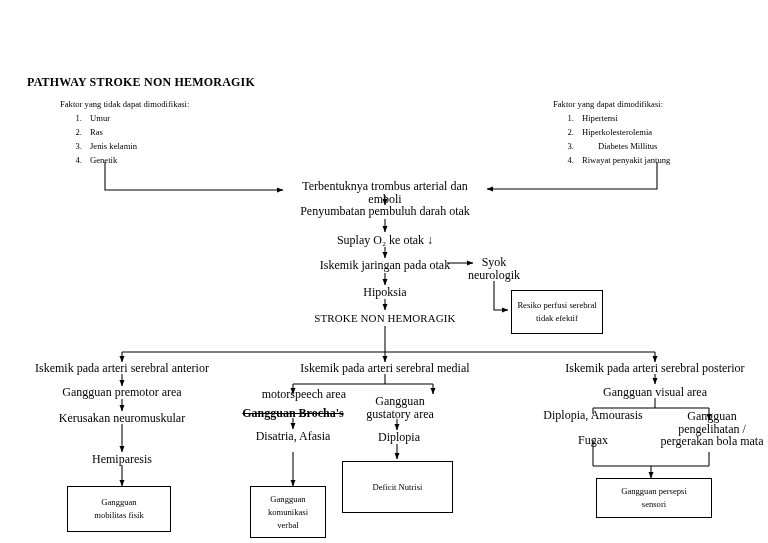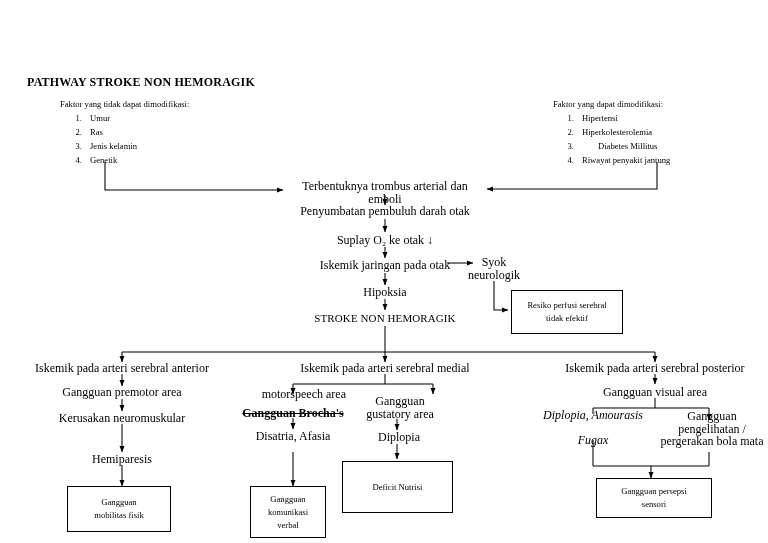--- a/index.html
+++ b/index.html
@@ -103,21 +103,21 @@
 
   <div class="node" style="left:285px;top:180px;width:200px;">Terbentuknya trombus arterial dan emboli</div>
   <div class="node" style="left:295px;top:205px;width:180px;">Penyumbatan pembuluh darah otak</div>
   <div class="node" style="left:315px;top:234px;width:140px;">Suplay O₂ ke otak ↓</div>
   <div class="node" style="left:305px;top:259px;width:160px;">Iskemik jaringan pada otak</div>
   <div class="node" style="left:330px;top:286px;width:110px;">Hipoksia</div>
   <div class="node stroke-label" style="left:300px;top:312px;width:170px;">STROKE NON HEMORAGIK</div>
 
   <div class="node" style="left:466px;top:256px;width:56px;">Syok
 neurologik</div>
-  <div class="box" style="left:511px;top:290px;width:112px;height:44px;">Resiko perfusi  serebral
+  <div class="box" style="left:511px;top:290px;width:92px;height:44px;">Resiko perfusi  serebral
 tidak efektif</div>
 
   <div class="node" style="left:295px;top:362px;width:180px;">Iskemik pada arteri serebral medial</div>
   <div class="node" style="left:32px;top:362px;width:180px;">Iskemik pada arteri serebral anterior</div>
   <div class="node" style="left:565px;top:362px;width:180px;">Iskemik pada arteri serebral posterior</div>
 
   <div class="node" style="left:52px;top:386px;width:140px;">Gangguan premotor area</div>
   <div class="node" style="left:47px;top:412px;width:150px;">Kerusakan neuromuskular</div>
   <div class="node" style="left:72px;top:453px;width:100px;">Hemiparesis</div>
   <div class="box" style="left:67px;top:486px;width:104px;height:46px;">Gangguan
@@ -131,21 +131,21 @@
   <div class="box" style="left:250px;top:486px;width:76px;height:52px;">Gangguan
 komunikasi
 verbal</div>
 
   <div class="node" style="left:355px;top:395px;width:90px;">Gangguan
 gustatory area</div>
   <div class="node" style="left:362px;top:431px;width:74px;">Diplopia</div>
   <div class="box" style="left:342px;top:461px;width:111px;height:52px;">Deficit Nutrisi</div>
 
   <div class="node" style="left:585px;top:386px;width:140px;">Gangguan visual area</div>
-  <div class="node" style="left:533px;top:409px;width:120px;font-style:italic;">Diplopia, Amourasis
+  <div class="node" style="left:533px;top:409px;width:120px;">Diplopia, Amourasis
 
 Fugax</div>
   <div class="node" style="left:657px;top:410px;width:110px;">Gangguan
 pengelihatan /
 pergerakan bola mata</div>
   <div class="box" style="left:596px;top:478px;width:116px;height:40px;">Gangguan persepsi
 sensori</div>
 
 </div>
 

